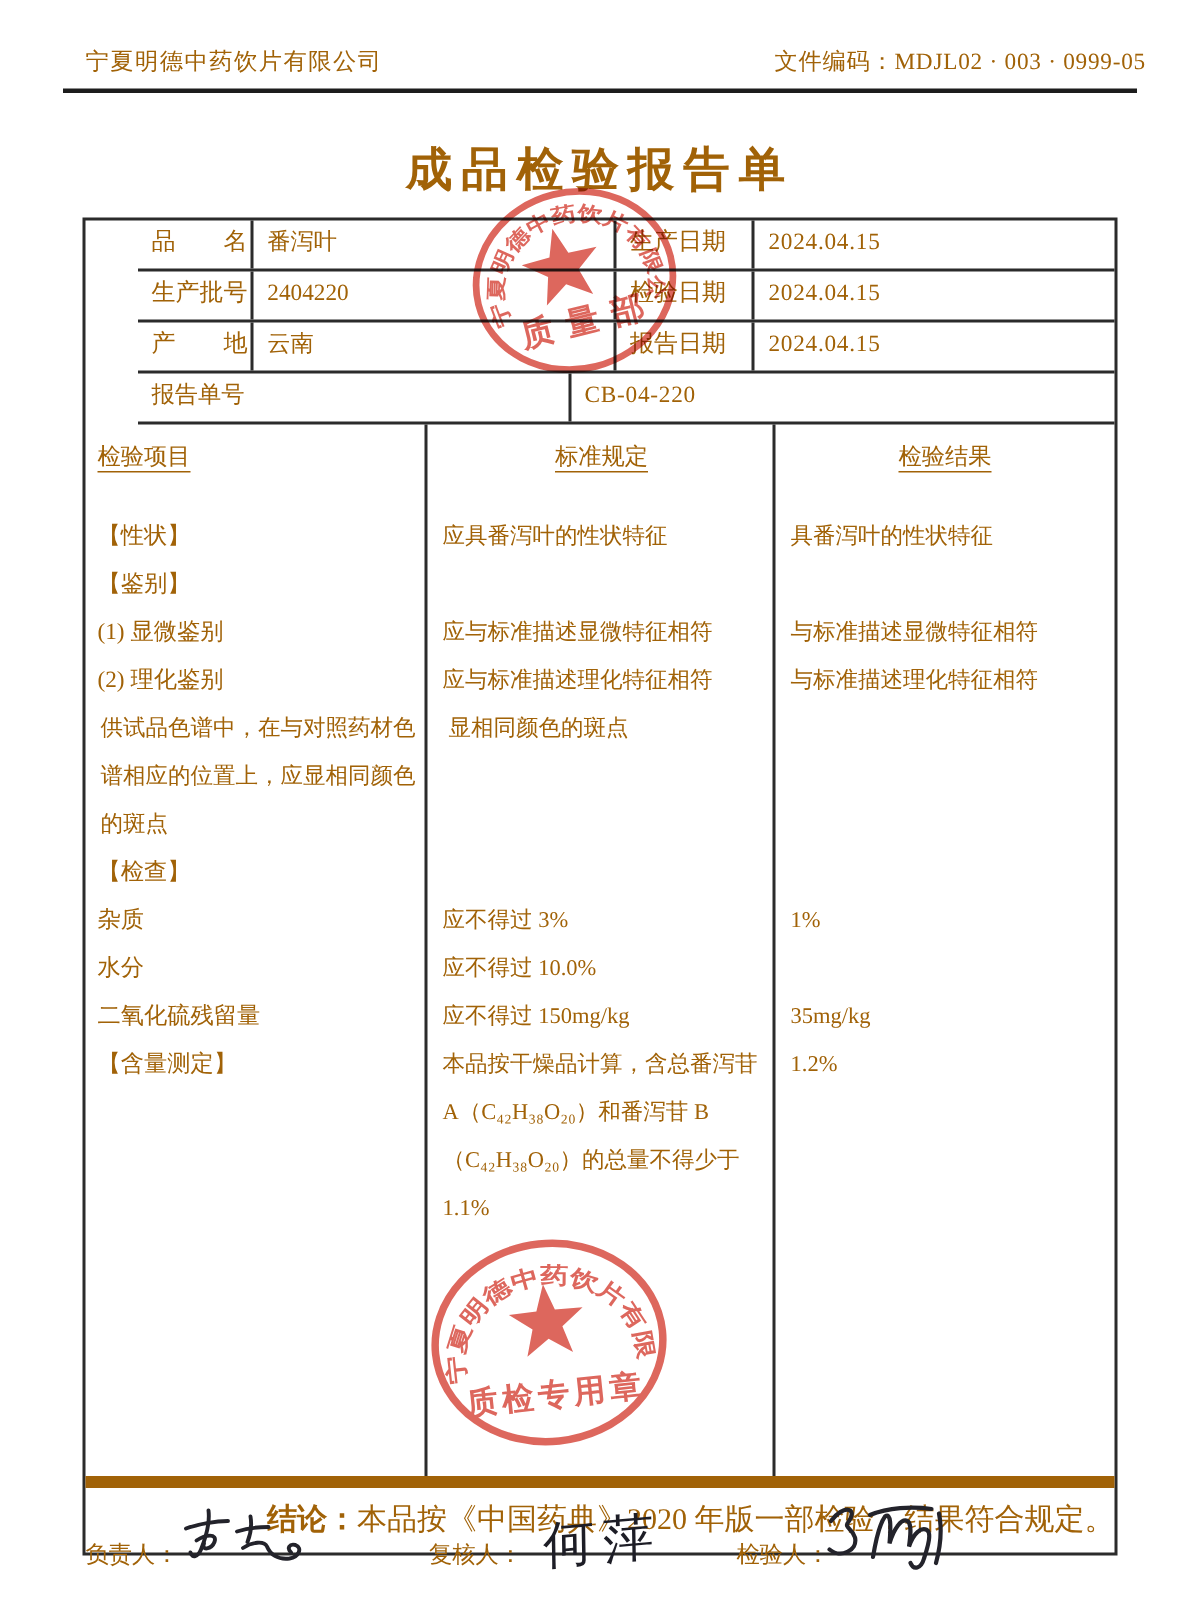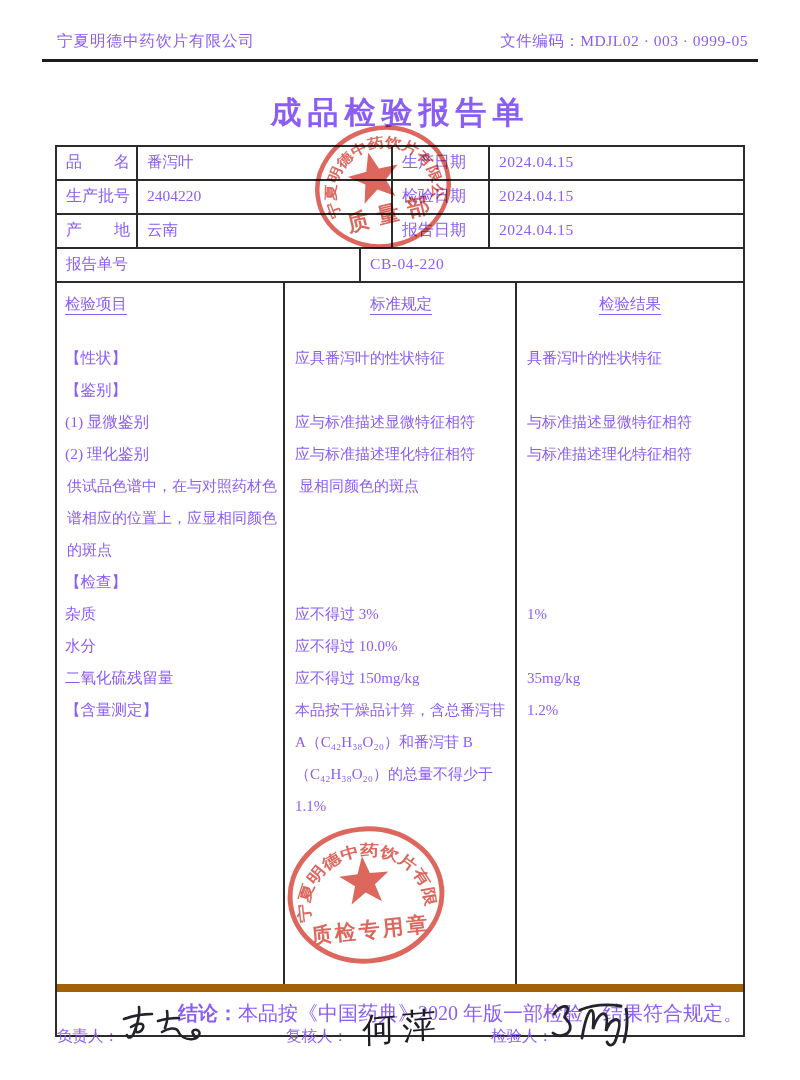--- a/index.html
+++ b/index.html
@@ -1,29 +1,29 @@
 <!DOCTYPE html>
 <html><head>
 <meta charset="utf-8">
 <style>
   html,body{margin:0;padding:0;background:#ffffff;}
   .page{
     position:relative;width:800px;height:1080px;background:#ffffff;overflow:hidden;
-    font-family:"Liberation Serif","DejaVu Serif",serif;color:#8b5cf6;
+    font-family:"Liberation Serif","DejaVu Serif",serif;color:#a16207;
   }
   
   .ph-company{position:absolute;left:57px;top:31px;font-size:15.5px;letter-spacing:1px;}
-  .ph-code{position:absolute;right:52px;top:31px;font-size:15.5px;letter-spacing:.5px;}
+  .ph-code{position:absolute;right:36px;top:31px;font-size:15.5px;letter-spacing:.5px;}
   .ph-rule{position:absolute;left:42px;top:59px;width:716px;height:3px;background:#1d1d1d;}
   
   .title{position:absolute;left:0;right:0;top:92px;text-align:center;
          font-size:31px;font-weight:bold;letter-spacing:6px;}
   
   .doc-table{position:absolute;left:55px;top:145px;width:686px;border:2px solid #2b2b2b;font-size:15.5px;}
-  .info-row{display:flex;height:32px;line-height:30px;border-bottom:2px solid #2b2b2b;}
+  .info-row{display:flex;height:32px;line-height:30px;border-bottom:2px solid #2b2b2b;margin-left:35px;}
   .info-row .c{box-sizing:border-box;padding-left:9px;overflow:hidden;white-space:nowrap;}
   .c.l1{width:79px;font-size:16px;}
   .c.v1{width:255px;border-left:2px solid #2b2b2b;}
   .c.l2{width:97px;border-left:2px solid #2b2b2b;font-size:16px;}
   .c.v2{width:255px;border-left:2px solid #2b2b2b;letter-spacing:.5px;}
   .c.rl{width:332px;}
   .c.rv{width:422px;border-left:2px solid #2b2b2b;letter-spacing:.5px;}
   
   .main{position:relative;min-height:701px;}
   .vline{position:absolute;top:0;bottom:0;width:2px;background:#2b2b2b;}

